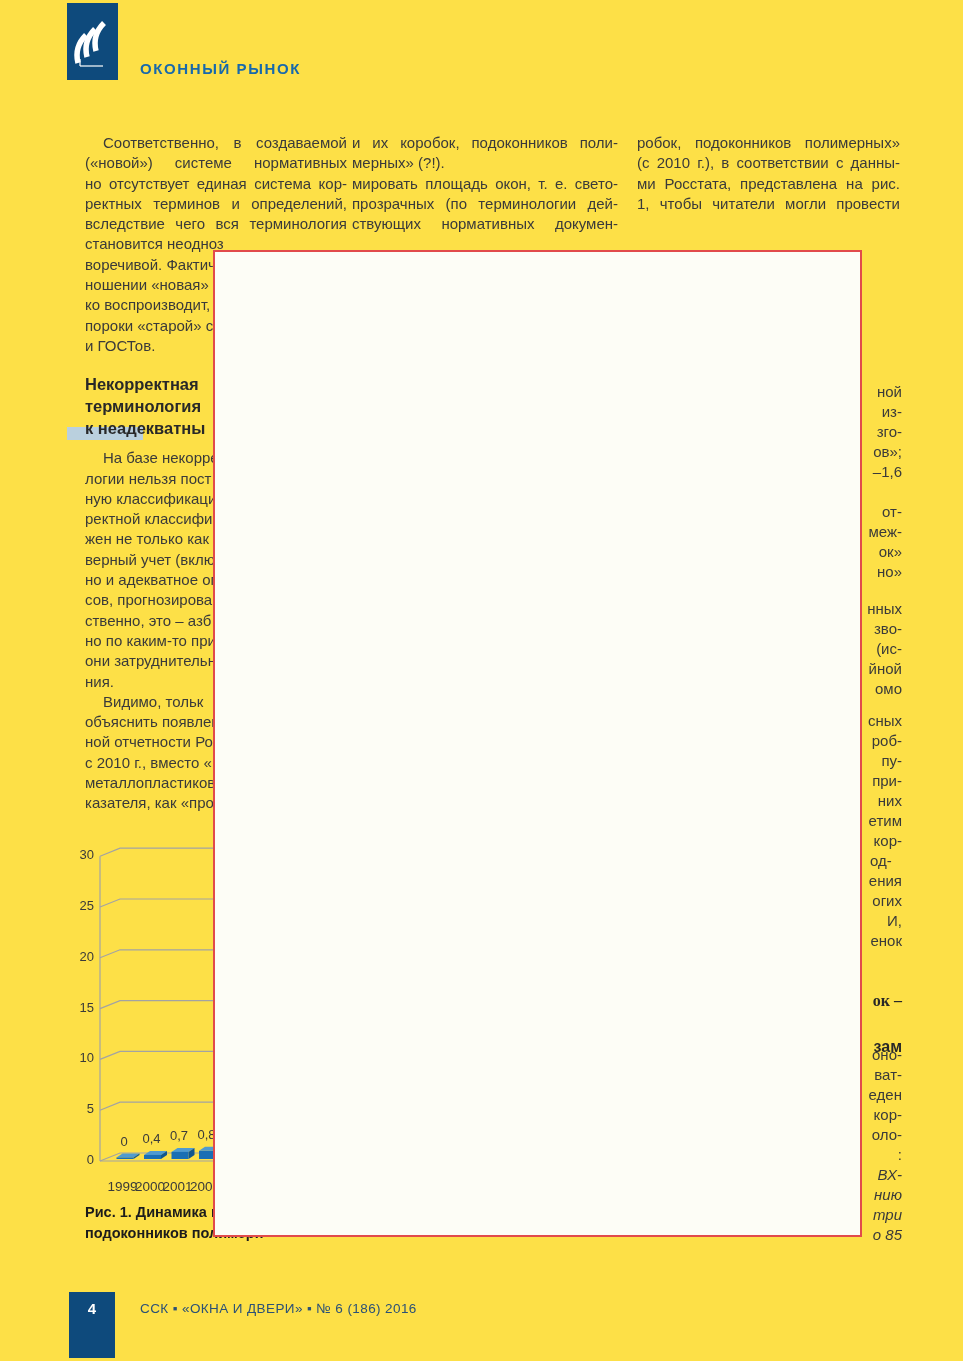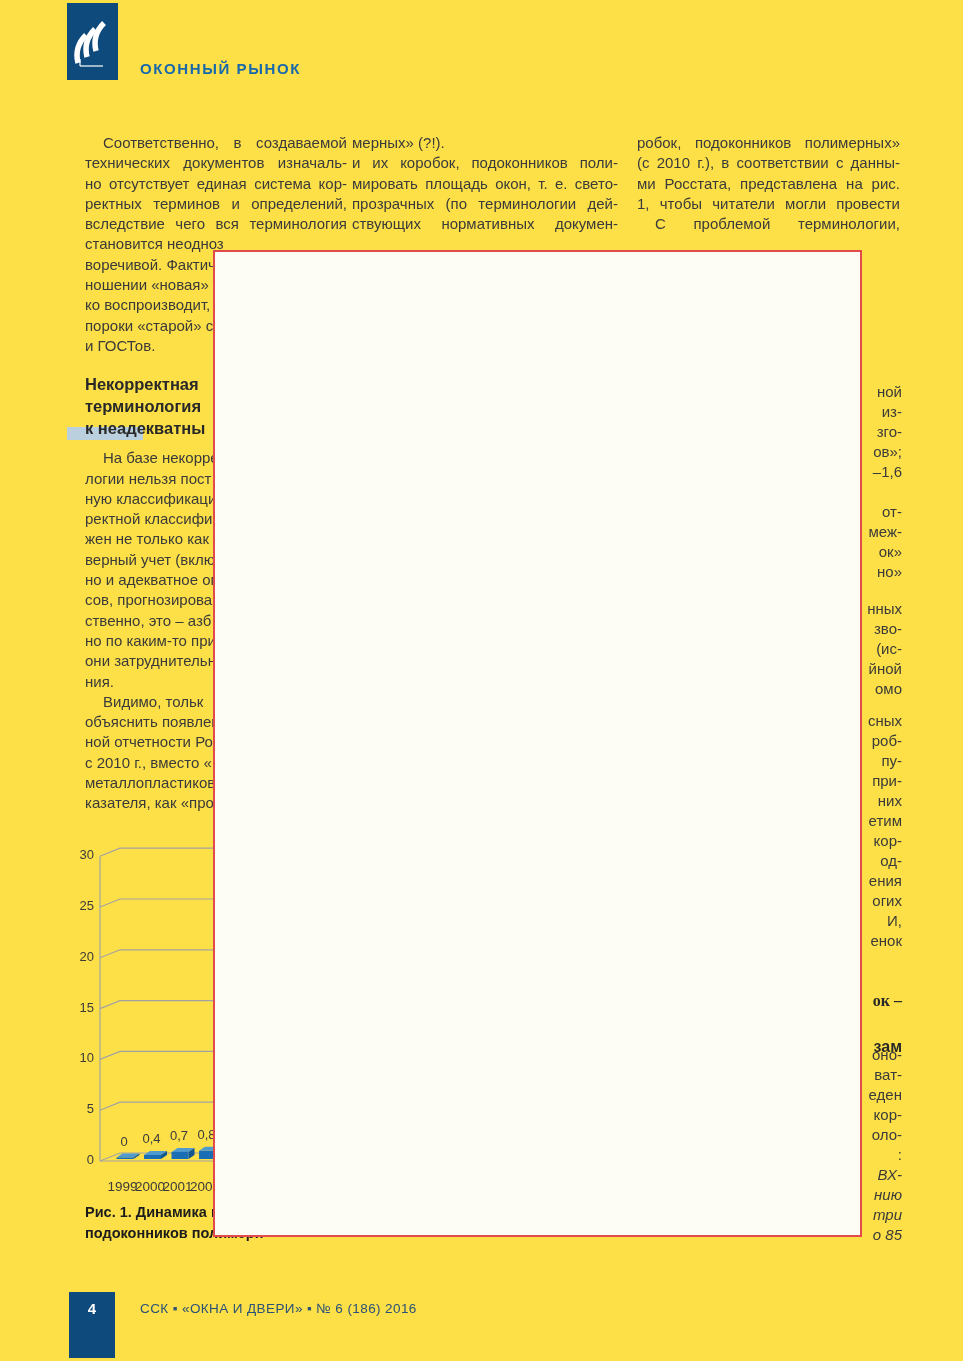--- a/index.html
+++ b/index.html
@@ -64,21 +64,21 @@
       <path d="M13,56 L13,63" stroke="#ffffff" stroke-width="1.2" fill="none"></path>
     </svg>
   </div>
   <div class="section-title">ОКОННЫЙ РЫНОК</div>
 
   <div class="highlight-bar"></div>
 
   <div class="col" id="col-left">
       <div class="para-block">
         <div class="ln j in">Соответственно, в создаваемой</div>
-        <div class="ln j">технических документов изначаль-</div>
+        <div class="ln j">(«новой») системе нормативных</div>
         <div class="ln j">но отсутствует единая система кор-</div>
         <div class="ln j">ректных терминов и определений,</div>
         <div class="ln j">вследствие чего вся терминология</div>
         <div class="ln">становится неодноз</div>
         <div class="ln">воречивой. Фактиче</div>
         <div class="ln">ношении «новая» с</div>
         <div class="ln">ко воспроизводит,</div>
         <div class="ln">пороки «старой» си</div>
         <div class="ln">и ГОСТов.</div>
       </div>
@@ -105,34 +105,33 @@
         <div class="ln in">Видимо, тольк</div>
         <div class="ln">объяснить появлени</div>
         <div class="ln">ной отчетности Рос</div>
         <div class="ln">с 2010 г., вместо «</div>
         <div class="ln">металлопластиков</div>
         <div class="ln">казателя, как «про</div>
       </div>
     </div>
   <div class="col" id="col-mid">
       <div class="para-block">
+        <div class="ln j">и их коробок, подоконников поли-</div>
         <div class="ln">мерных» (?!).</div>
-        <div class="ln j">и их коробок, подоконников поли-</div>
         <div class="ln j">мировать площадь окон, т. е. свето-</div>
         <div class="ln j">прозрачных (по терминологии дей-</div>
         <div class="ln j">ствующих нормативных докумен-</div>
       </div>
     </div>
   <div class="col" id="col-right">
       <div class="para-block">
         <div class="ln j">робок, подоконников полимерных»</div>
         <div class="ln j">(с 2010 г.), в соответствии с данны-</div>
         <div class="ln j">ми Росстата, представлена на рис.</div>
         <div class="ln j">1, чтобы читатели могли провести</div>
-        <div class="ln j in">С проблемой терминологии,</div>
       </div>
     </div>
 
   <div id="fragments">
       <div class="frag" style="top: 383px;">ной</div>
       <div class="frag" style="top: 403px;">из-</div>
       <div class="frag" style="top: 423px;">зго-</div>
       <div class="frag" style="top: 443px;">ов»;</div>
       <div class="frag" style="top: 463px;">–1,6</div>
       <div class="frag" style="top: 503px;">от-</div>
@@ -144,21 +143,21 @@
       <div class="frag" style="top: 640px;">(ис-</div>
       <div class="frag" style="top: 660px;">йной</div>
       <div class="frag" style="top: 680px;">омо</div>
       <div class="frag" style="top: 712px;">сных</div>
       <div class="frag" style="top: 732px;">роб-</div>
       <div class="frag" style="top: 752px;">пу-</div>
       <div class="frag" style="top: 772px;">при-</div>
       <div class="frag" style="top: 792px;">них</div>
       <div class="frag" style="top: 812px;">етим</div>
       <div class="frag" style="top: 832px;">кор-</div>
-      <div class="frag" style="top: 852px;">од-</div>
+      <div class="frag" style="top: 852px; text-align: center;">од-</div>
       <div class="frag" style="top: 872px;">ения</div>
       <div class="frag" style="top: 892px;">огих</div>
       <div class="frag" style="top: 912px;">И,</div>
       <div class="frag" style="top: 932px;">енок</div>
       <div class="frag b" style="top: 992px; font-family: Liberation Serif, serif;">ок –</div>
       <div class="frag b" style="top: 1038px;">зам</div>
       <div class="frag" style="top: 1046px;">оно-</div>
       <div class="frag" style="top: 1066px;">ват-</div>
       <div class="frag" style="top: 1086px;">еден</div>
       <div class="frag" style="top: 1106px;">кор-</div>

